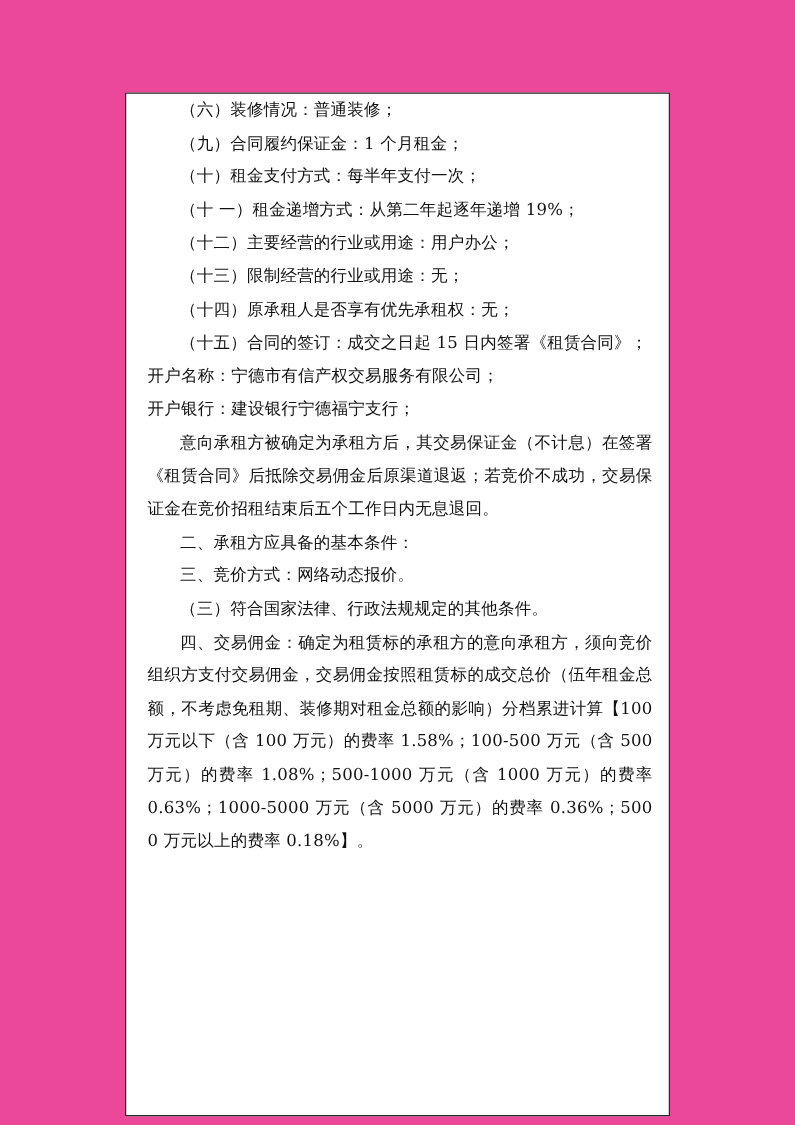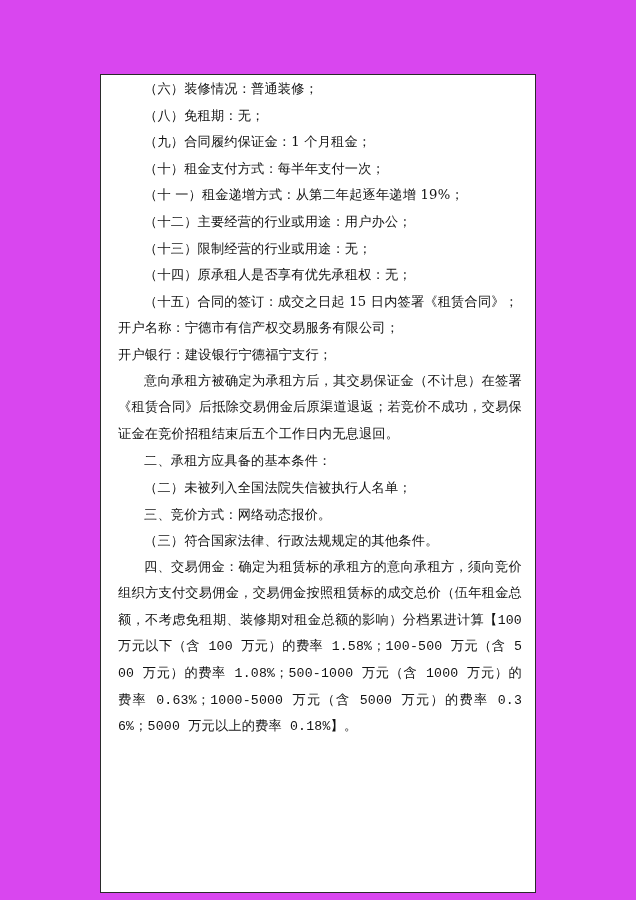--- a/index.html
+++ b/index.html
@@ -10,21 +10,21 @@
     width: 636px;
     height: 900px;
     background: #ffffff;
     font-family: "DejaVu Serif", serif;
     overflow: hidden;
   }
   .page {
     position: relative;
     width: 636px;
     height: 900px;
-    background: #d946ef;
+    background: #ec4899;
   }
   .doc-frame {
     position: absolute;
     left: 100px;
     top: 74px;
     width: 436px;
     height: 819px;
     border: 1px solid #2a2a2a;
     box-sizing: border-box;
     background: #ffffff;
@@ -44,43 +44,40 @@
     white-space: pre-wrap;
     word-break: break-all;
   }
   .indent-2 {
     text-indent: 26px;
   }
   .para {
     text-indent: 26px;
     text-align: justify;
     text-justify: inter-ideograph;
-    font-family: Liberation Mono, monospace;
   }
   .flat {
     text-indent: 0;
   }
 </style>
 </head>
 <body>
 
 <div class="page">
   <div class="doc-frame"></div>
   <div class="doc-body">
     <div class="line indent-2">（六）装修情况：普通装修；</div>
-    <div class="line indent-2">（八）免租期：无；</div>
     <div class="line indent-2">（九）合同履约保证金：1 个月租金；</div>
     <div class="line indent-2">（十）租金支付方式：每半年支付一次；</div>
     <div class="line indent-2">（十 一）租金递增方式：从第二年起逐年递增 19%；</div>
     <div class="line indent-2">（十二）主要经营的行业或用途：用户办公；</div>
     <div class="line indent-2">（十三）限制经营的行业或用途：无；</div>
     <div class="line indent-2">（十四）原承租人是否享有优先承租权：无；</div>
     <div class="line indent-2">（十五）合同的签订：成交之日起 15 日内签署《租赁合同》；</div>
     <div class="line flat">开户名称：宁德市有信产权交易服务有限公司；</div>
     <div class="line flat">开户银行：建设银行宁德福宁支行；</div>
     <div class="line para">意向承租方被确定为承租方后，其交易保证金（不计息）在签署《租赁合同》后抵除交易佣金后原渠道退返；若竞价不成功，交易保证金在竞价招租结束后五个工作日内无息退回。</div>
     <div class="line indent-2">二、承租方应具备的基本条件：</div>
-    <div class="line indent-2">（二）未被列入全国法院失信被执行人名单；</div>
     <div class="line indent-2">三、竞价方式：网络动态报价。</div>
     <div class="line indent-2">（三）符合国家法律、行政法规规定的其他条件。</div>
     <div class="line para">四、交易佣金：确定为租赁标的承租方的意向承租方，须向竞价组织方支付交易佣金，交易佣金按照租赁标的成交总价（伍年租金总额，不考虑免租期、装修期对租金总额的影响）分档累进计算【100 万元以下（含 100 万元）的费率 1.58%；100-500 万元（含 500 万元）的费率 1.08%；500-1000 万元（含 1000 万元）的费率 0.63%；1000-5000 万元（含 5000 万元）的费率 0.36%；5000 万元以上的费率 0.18%】。</div>
   </div>
 </div>
 
 </body></html>

